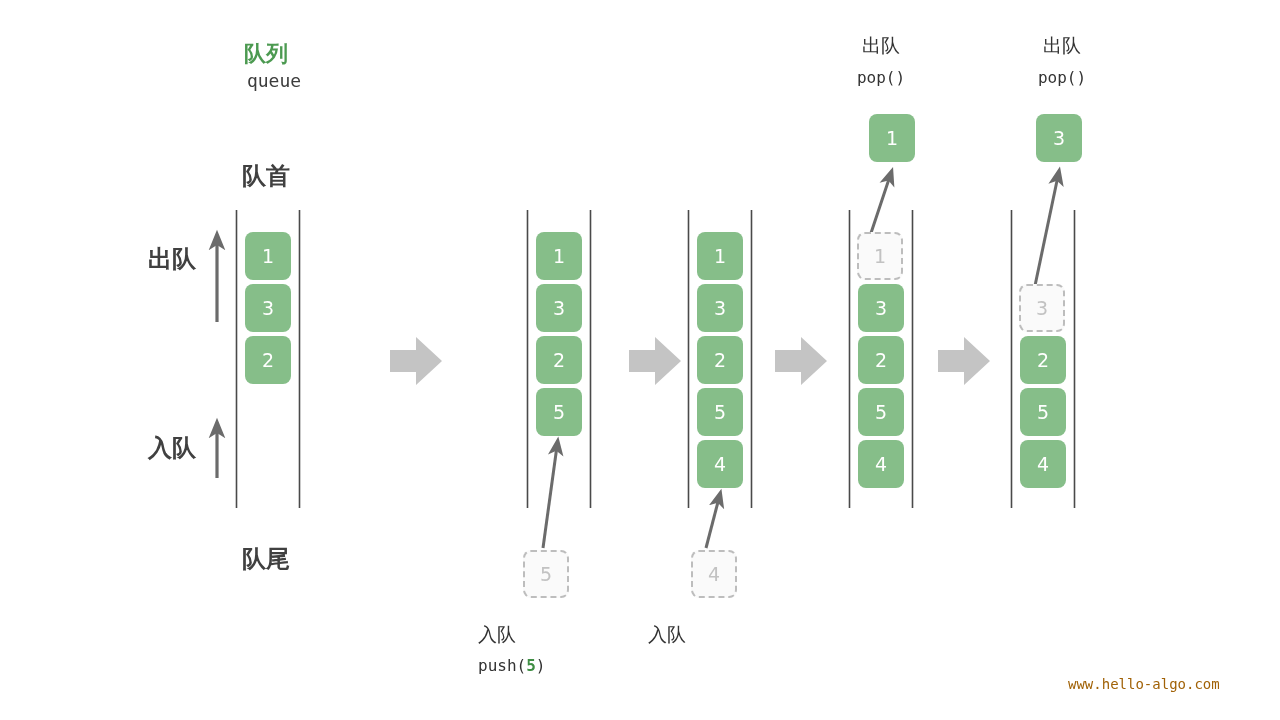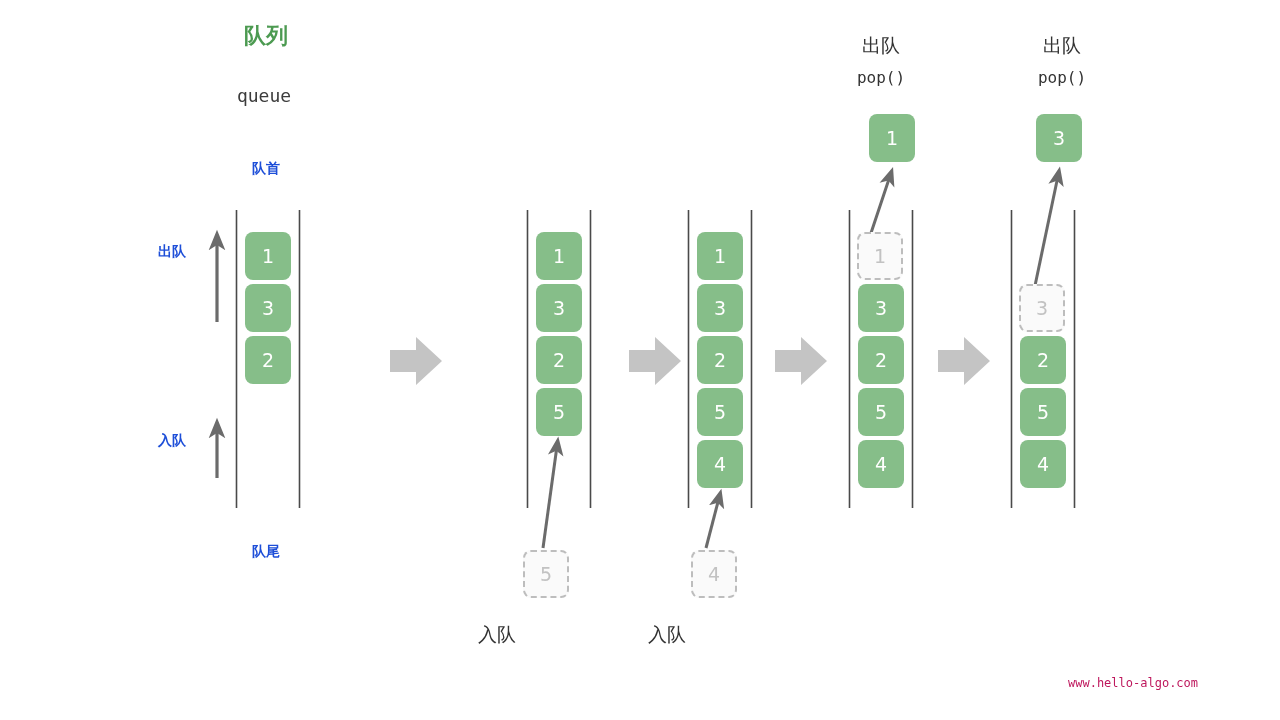--- a/index.html
+++ b/index.html
@@ -34,45 +34,45 @@
     text-align: center;
   }
   .title-en {
     font-family: "DejaVu Sans Mono", "Liberation Mono", monospace;
     font-size: 18px;
     color: #3c3c3c;
     white-space: nowrap;
     text-align: center;
   }
   .side-label {
-    font-size: 14px;
+    font-size: 24px;
     font-weight: bold;
-    color: #1d4ed8;
+    color: #404040;
     white-space: nowrap;
     text-align: center;
   }
   .op-cn {
     font-size: 19px;
     font-weight: normal;
     color: #333333;
     white-space: nowrap;
     text-align: center;
   }
   .op-code {
     font-family: "DejaVu Sans Mono", "Liberation Mono", monospace;
     font-size: 16px;
     color: #333333;
     white-space: nowrap;
     text-align: center;
   }
   .op-code .arg { color: #3f8e44; font-weight: bold; }
   .watermark {
     font-family: "DejaVu Sans Mono", "Liberation Mono", monospace;
-    font-size: 12px;
-    color: #be185d;
+    font-size: 14px;
+    color: #a16207;
     white-space: nowrap;
   }
 
   
   .cell {
     position: absolute;
     width: 46px;
     height: 48px;
     border-radius: 8px;
     background: #86be89;
@@ -155,39 +155,40 @@
       <path d="M629,350 L655,350 L655,337 L681,361 L655,385 L655,372 L629,372 Z" fill="#c4c4c4"></path>
     </g>
     <g>
       <path d="M775,350 L801,350 L801,337 L827,361 L801,385 L801,372 L775,372 Z" fill="#c4c4c4"></path>
     </g>
     <g>
       <path d="M938,350 L964,350 L964,337 L990,361 L964,385 L964,372 L938,372 Z" fill="#c4c4c4"></path>
     </g>
   </svg>
 
-  <div class="abs title-cn" style="left:208px; top:21px; width:116px;">队列</div>
-  <div class="abs title-en" style="left:206px; top:70px; width:116px;margin-top:15px;">queue</div>
+  <div class="abs title-cn" style="left:208px; top:39px; width:116px;">队列</div>
+  <div class="abs title-en" style="left:216px; top:70px; width:116px;">queue</div>
 
   <div class="abs side-label" style="left:208px; top:160px; width:116px;">队首</div>
   <div class="abs side-label" style="left:208px; top:543px; width:116px;">队尾</div>
 
   <div class="abs side-label" style="left:140px; top:243px; width:64px;">出队</div>
   <div class="abs side-label" style="left:140px; top:432px; width:64px;">入队</div>
 
   <div class="cell" style="left:245px; top:232px;">1</div>
   <div class="cell" style="left:245px; top:284px;">3</div>
   <div class="cell" style="left:245px; top:336px;">2</div>
 
   <div class="cell" style="left:536px; top:232px;">1</div>
   <div class="cell" style="left:536px; top:284px;">3</div>
   <div class="cell" style="left:536px; top:336px;">2</div>
   <div class="cell" style="left:536px; top:388px;">5</div>
   <div class="cell ghost" style="left:523px; top:550px;">5</div>
   <div class="abs op-cn" style="left:478px; top:622px; width:140px; text-align:left;">入队</div>
+  <div class="abs op-code" style="left:478px; top:656px; width:180px; text-align:left;"><span>push(</span><span class="arg">5</span><span>)</span></div>
 
   <div class="cell" style="left:697px; top:232px;">1</div>
   <div class="cell" style="left:697px; top:284px;">3</div>
   <div class="cell" style="left:697px; top:336px;">2</div>
   <div class="cell" style="left:697px; top:388px;">5</div>
   <div class="cell" style="left:697px; top:440px;">4</div>
   <div class="cell ghost" style="left:691px; top:550px;">4</div>
   <div class="abs op-cn" style="left:648px; top:622px; width:140px; text-align:left;">入队</div>
 
   <div class="abs op-cn" style="left:833px; top:33px; width:96px;">出队</div>

